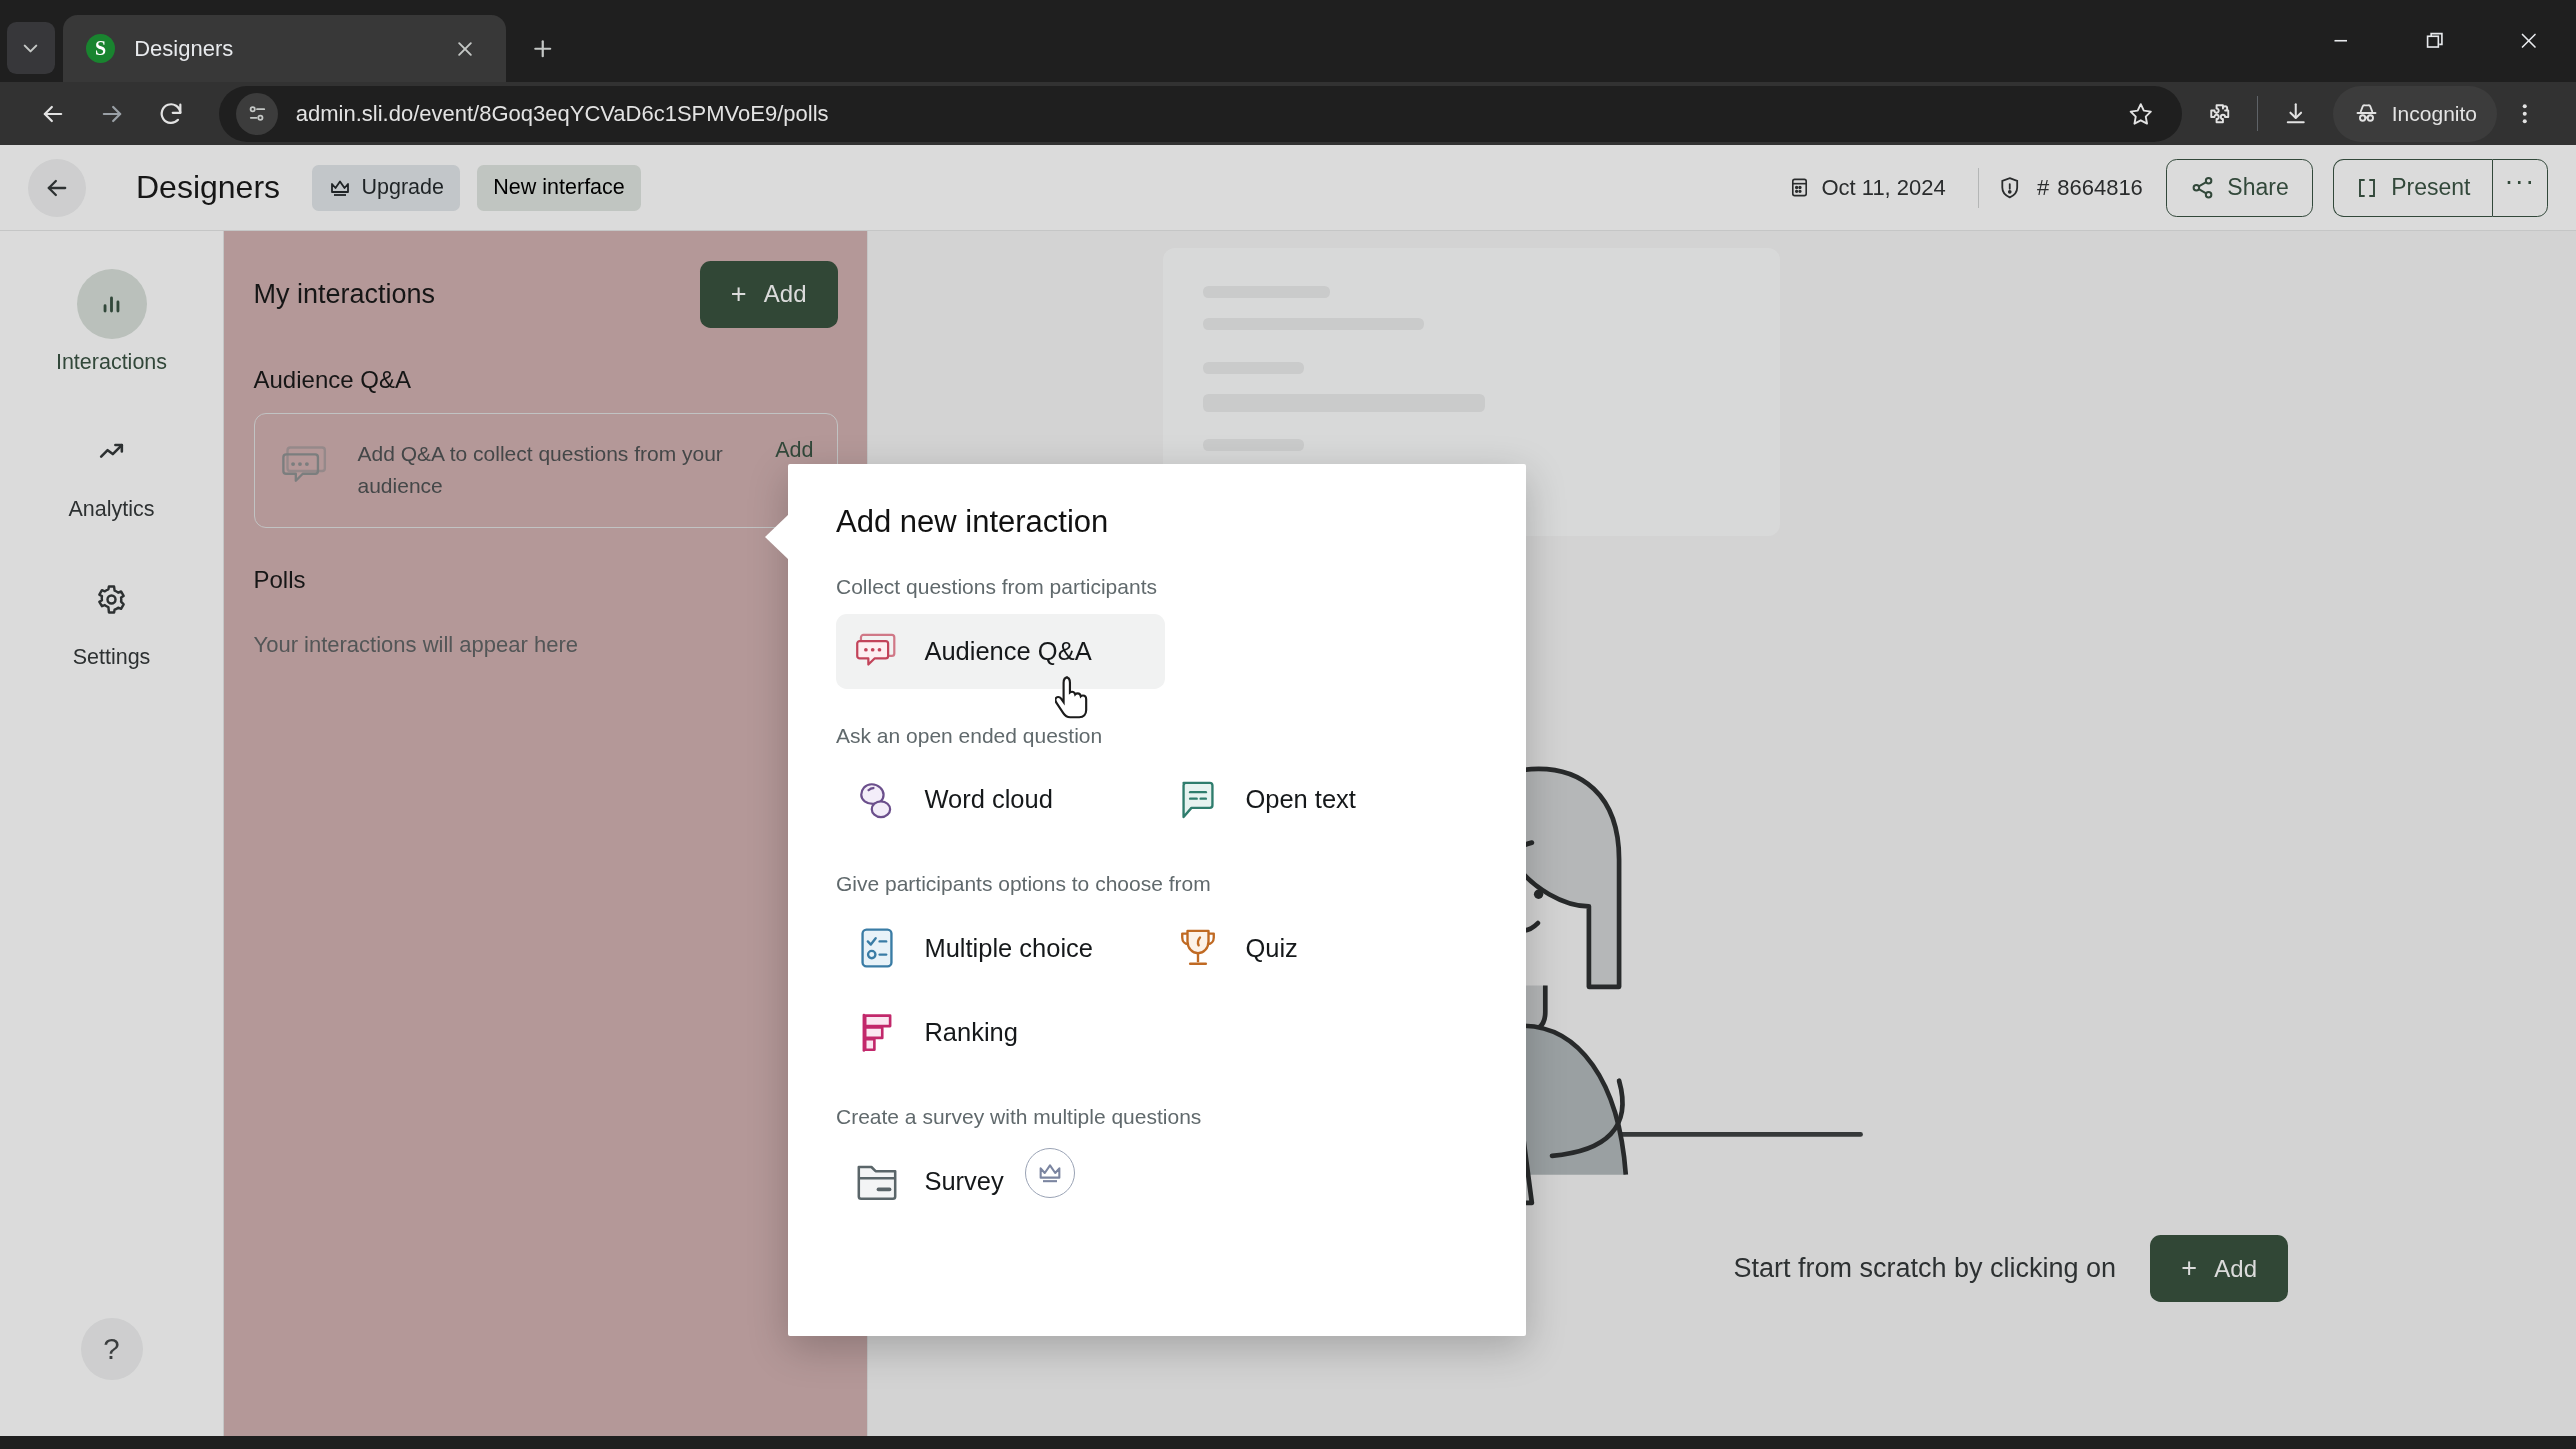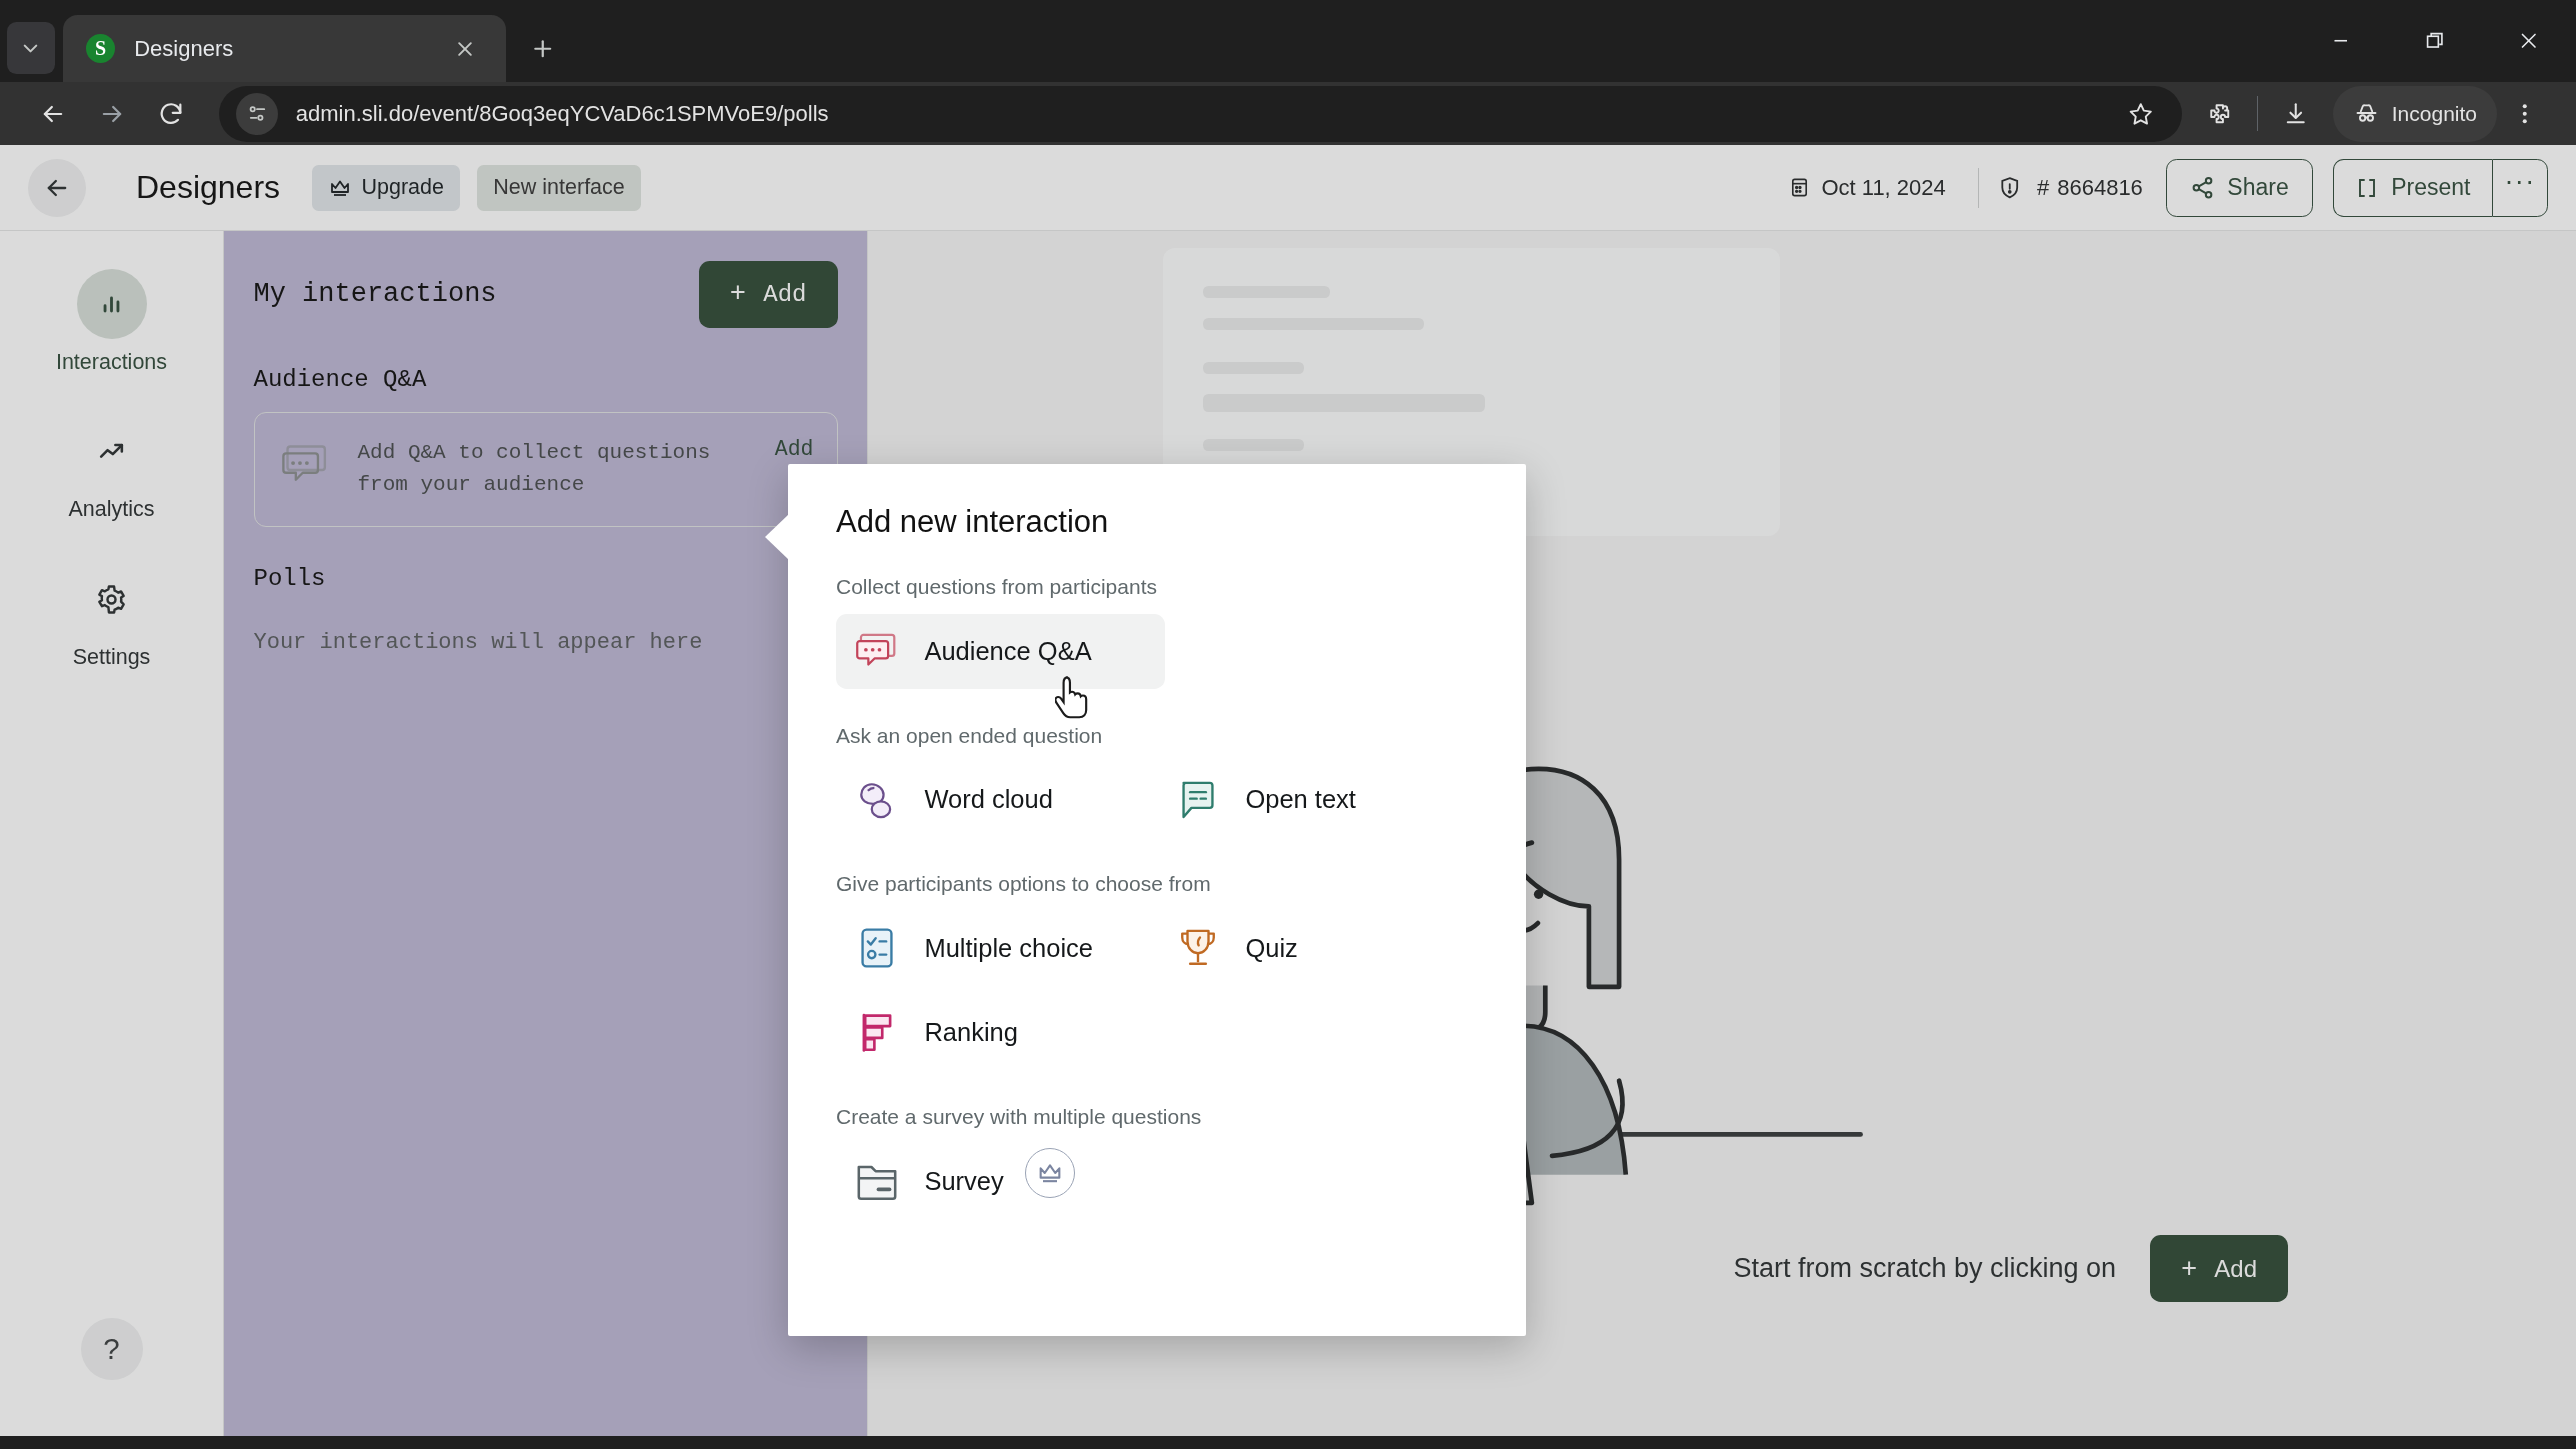--- a/index.html
+++ b/index.html
@@ -106,21 +106,21 @@
   .upgrade-chip {
     margin-left: 32px; height: 46px; border-radius: 6.7px; background: #dbe7f0;
     display:flex; align-items:center; padding: 0 16px; flex: 0 0 auto;
   }
   .upgrade-chip svg { width: 24px; height: 24px; margin-right: 9.4px; }
   .upgrade-chip span { font-size: 21.5px; color: #1d2b33; }
   .newint-chip {
     margin-left: 17.4px; height: 46px; border-radius: 6.7px; background: #d9e8da;
     display:flex; align-items:center; padding: 0 16px; flex: 0 0 auto;
   }
-  .newint-chip span { font-size: 21.5px; color: #404040; }
+  .newint-chip span { font-size: 21.5px; color: #000000; }
 
   .header-right { margin-left: auto; display: flex; align-items: center; }
   .hdr-date { display:flex; align-items:center; color:#2d3436; font-size: 22px; margin-right: 14.8px; white-space: nowrap;}
   .hdr-date svg { width: 23px; height: 23px; margin-right: 10.7px; }
   .hdr-divider { width: 1.3px; height: 40px; background:#cfd4d6; margin: 0 17.4px; }
   .hdr-code { display:flex; align-items:center; color:#2d3436; font-size: 22px; white-space: nowrap;}
   .hdr-code .warn { width: 25.5px; height: 25.5px; margin-right: 14.8px; }
   .hdr-code .hash { margin-right: 8px; }
   .btn-outline {
     height: 58px; border: 1.3px solid #1b5e34; border-radius: 10.7px; color: #1b5e34;
@@ -155,21 +155,21 @@
   .rail-ico svg { width: 31px; height: 31px; }
   .rail-label { margin-top: 10.7px; font-size: 21.5px; color: #2f3a3d; }
   .rail-label.active { color: #1b5e34; }
   .help-circle {
     position: absolute; bottom: 56px; left: 50%; transform: translateX(-50%);
     width: 62px; height: 62px; border-radius: 50%; background: #eef0f1;
     display:flex; align-items:center; justify-content:center; font-size: 29.5px; color:#41494c;
   }
 
   .list-pane {
-    width: 644px; background: #c4b5fd; border-right: 0.7px solid #e4e6e7; padding: 29.5px 29.5px 0 29.5px; font-family: Liberation Mono, monospace;
+    width: 644px; background: #fca5a5; border-right: 0.7px solid #e4e6e7; padding: 29.5px 29.5px 0 29.5px;
   }
   .list-head { display: flex; align-items: center; }
   .list-head h2 { font-size: 27px; font-weight: 400; color: #1a1a1a; }
   .add-btn {
     margin-left: auto; background: #1b5e2a; color: #fff; border-radius: 10.7px;
     height: 67px; display: flex; align-items: center; padding: 0 31px; font-size: 24px;
   }
   .add-btn .plus { font-size: 27px; margin-right: 17.4px; font-weight: 300; }
   .sec-title { font-size: 24px; color: #1a1a1a; margin-top: 38px; margin-bottom: 19px; }
   .qa-card {

